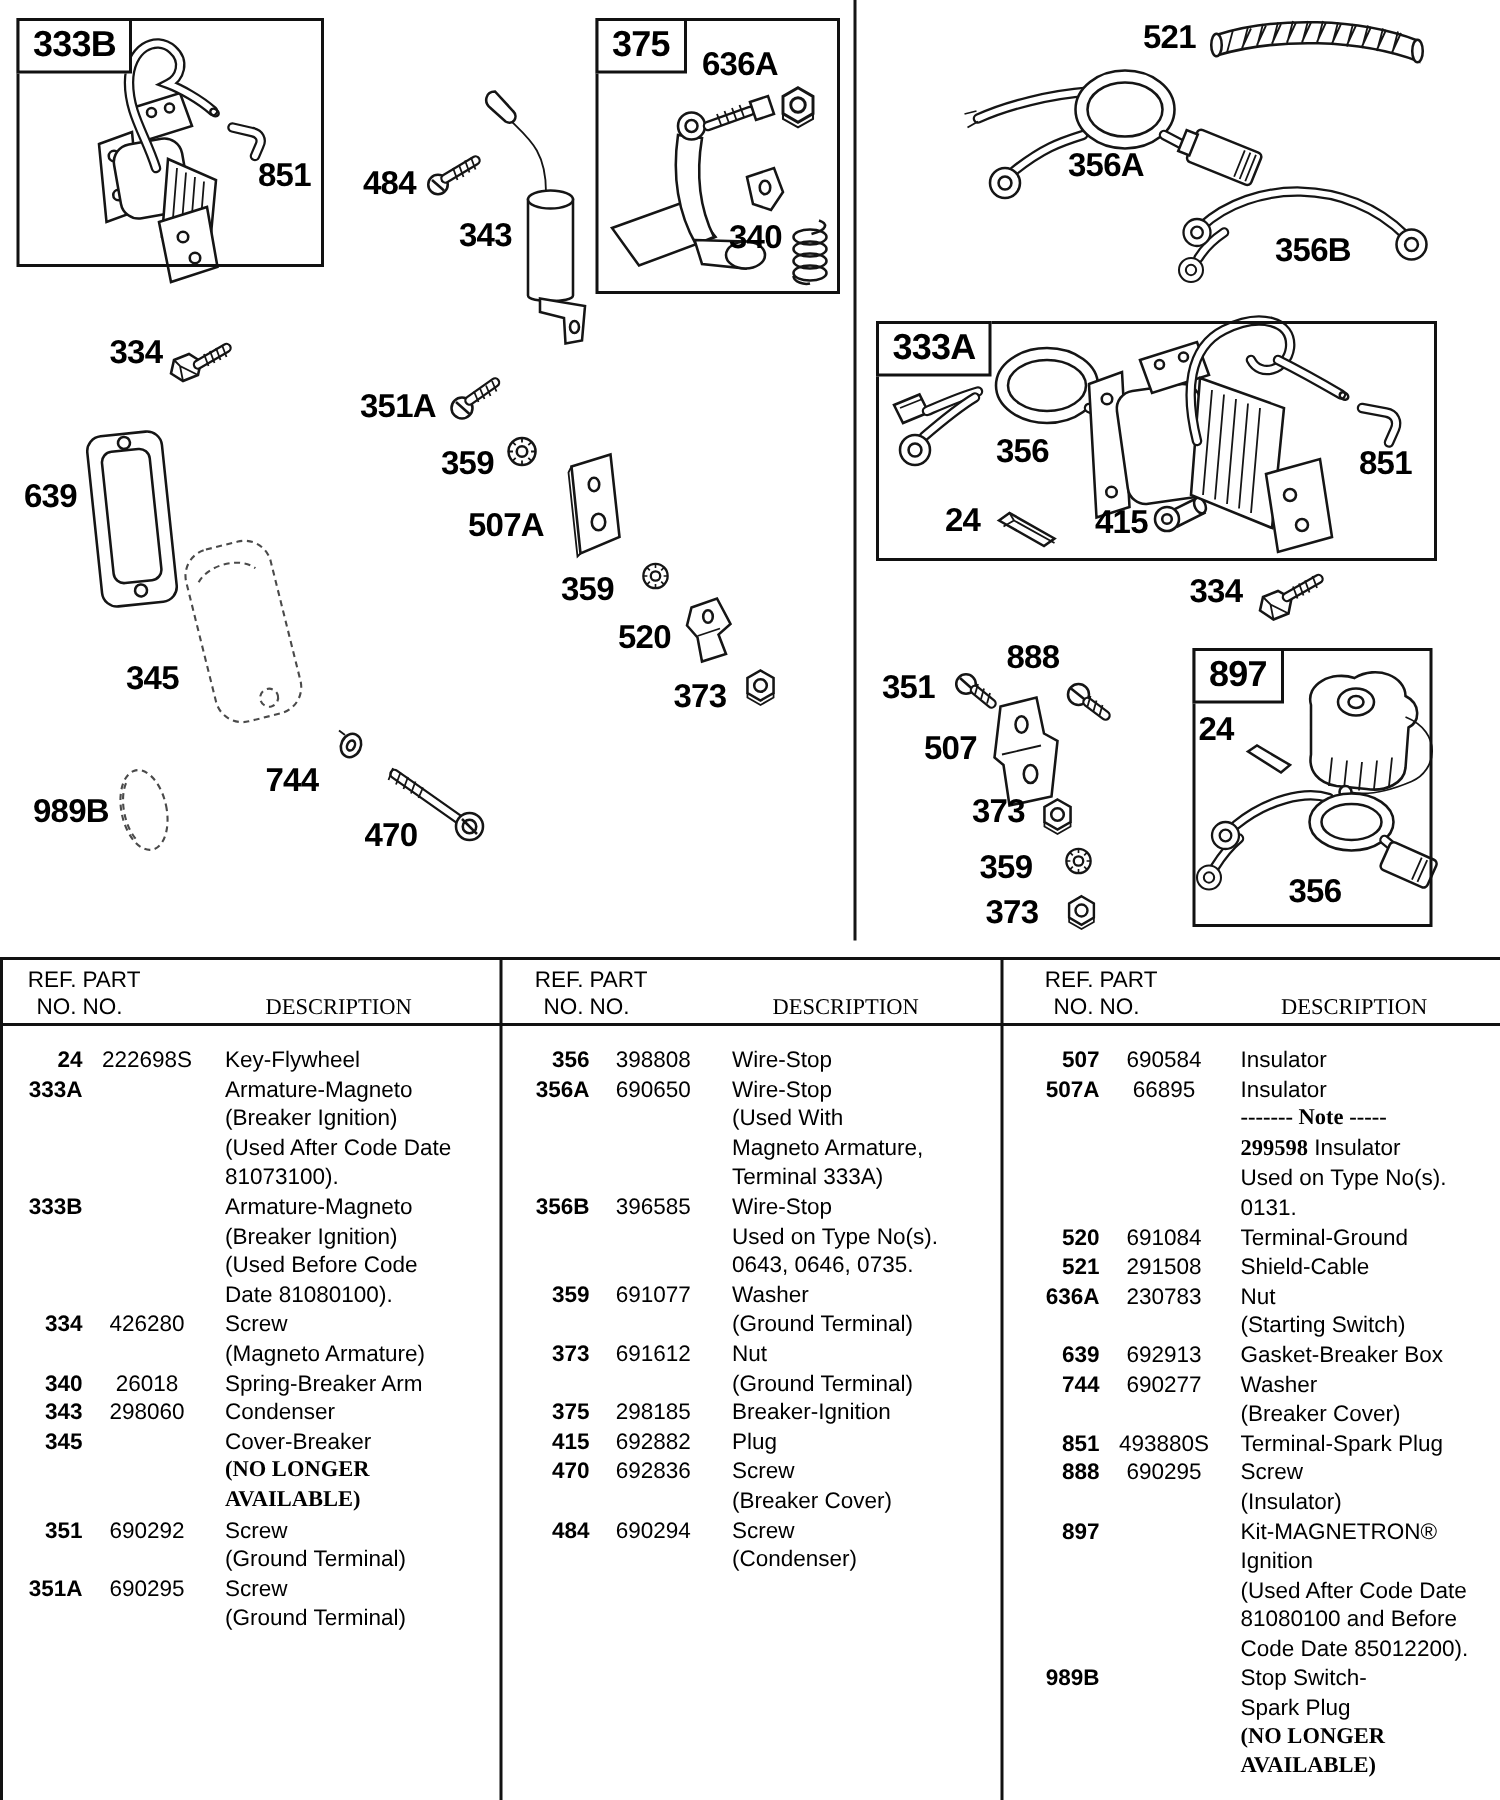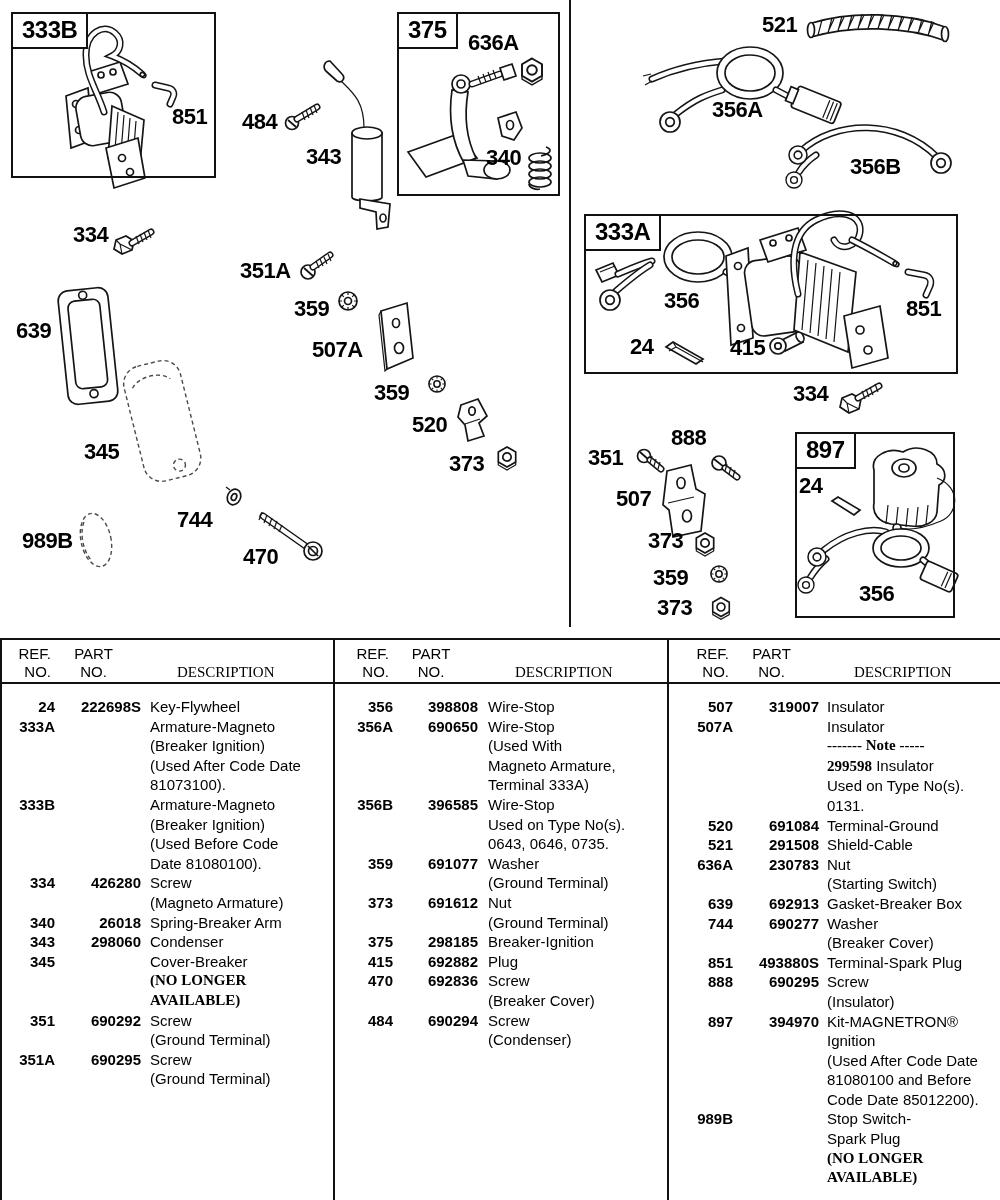--- a/index.html
+++ b/index.html
@@ -24,26 +24,26 @@
                 font-weight:bold; font-size:24px; line-height:1; padding:4px 9px 5px; letter-spacing:-0.5px; }
   .plabel { position:absolute; font-weight:bold; font-size:22px; line-height:1; white-space:nowrap; letter-spacing:-0.5px; }
   .caption { position:absolute; left:103px; top:591px; font-weight:bold; font-size:23px; letter-spacing:-0.3px; white-space:nowrap; }
 
   
   .hline { position:absolute; height:2px; background:#111; left:0; width:1000px; }
   .vline { position:absolute; width:2px; background:#111; top:638px; height:562px; }
   .thead { position:absolute; top:645px; display:grid; grid-auto-rows:18px; font-size:15px; line-height:18px; }
   .thead span { white-space:nowrap; }
   .href  { text-align:right; padding-right:4px; }
-  .hpart { text-align:center; padding-right:9px; }
+  .hpart { text-align:left; padding-right:9px; }
   .hdesc { padding-left:27px;font-family:Liberation Serif, serif; }
   .tcol { position:absolute; top:697px; }
   .trow { display:grid; font-size:15px; line-height:19.6px; }
   .tref  { grid-column:1; grid-row:1; text-align:right; font-weight:bold; white-space:nowrap; }
-  .tpart { grid-column:2; grid-row:1; text-align:right; font-weight:bold; white-space:nowrap; }
+  .tpart { grid-column:2; grid-row:1; text-align:center; font-weight:normal; white-space:nowrap; }
   .tdesc { grid-column:4; grid-row:1; }
   .tdesc div { white-space:nowrap; }
   .bold { font-weight:bold;font-family:Liberation Serif, serif; }
 </style>
 </head>
 <body>
 
 <div class="stage">
 
   <svg id="art" width="1000" height="628" viewBox="0 0 1000 628">
@@ -579,27 +579,28 @@
           <span class="tpart">690294</span>
           <div class="tdesc">
             <div>Screw</div>
             <div>(Condenser)</div>
           </div>
         </div>
       </div>
       <div class="tcol" style="left: 669px; width: 329px;">
         <div class="trow" style="grid-template-columns: 64px 86px 8px 1fr;">
           <span class="tref">507</span>
-          <span class="tpart">319007</span>
+          <span class="tpart">690584</span>
           <div class="tdesc">
             <div>Insulator</div>
           </div>
         </div>
         <div class="trow" style="grid-template-columns: 64px 86px 8px 1fr;">
           <span class="tref">507A</span>
+          <span class="tpart">66895</span>
           <div class="tdesc">
             <div>Insulator</div>
             <div class="bold">------- Note -----</div>
             <div><span class="bold">299598</span><span> Insulator</span></div>
             <div>Used on Type No(s).</div>
             <div>0131.</div>
           </div>
         </div>
         <div class="trow" style="grid-template-columns: 64px 86px 8px 1fr;">
           <span class="tref">520</span>
@@ -648,21 +649,20 @@
         <div class="trow" style="grid-template-columns: 64px 86px 8px 1fr;">
           <span class="tref">888</span>
           <span class="tpart">690295</span>
           <div class="tdesc">
             <div>Screw</div>
             <div>(Insulator)</div>
           </div>
         </div>
         <div class="trow" style="grid-template-columns: 64px 86px 8px 1fr;">
           <span class="tref">897</span>
-          <span class="tpart">394970</span>
           <div class="tdesc">
             <div>Kit-MAGNETRON®</div>
             <div>Ignition</div>
             <div>(Used After Code Date</div>
             <div>81080100 and Before</div>
             <div>Code Date 85012200).</div>
           </div>
         </div>
         <div class="trow" style="grid-template-columns: 64px 86px 8px 1fr;">
           <span class="tref">989B</span>

